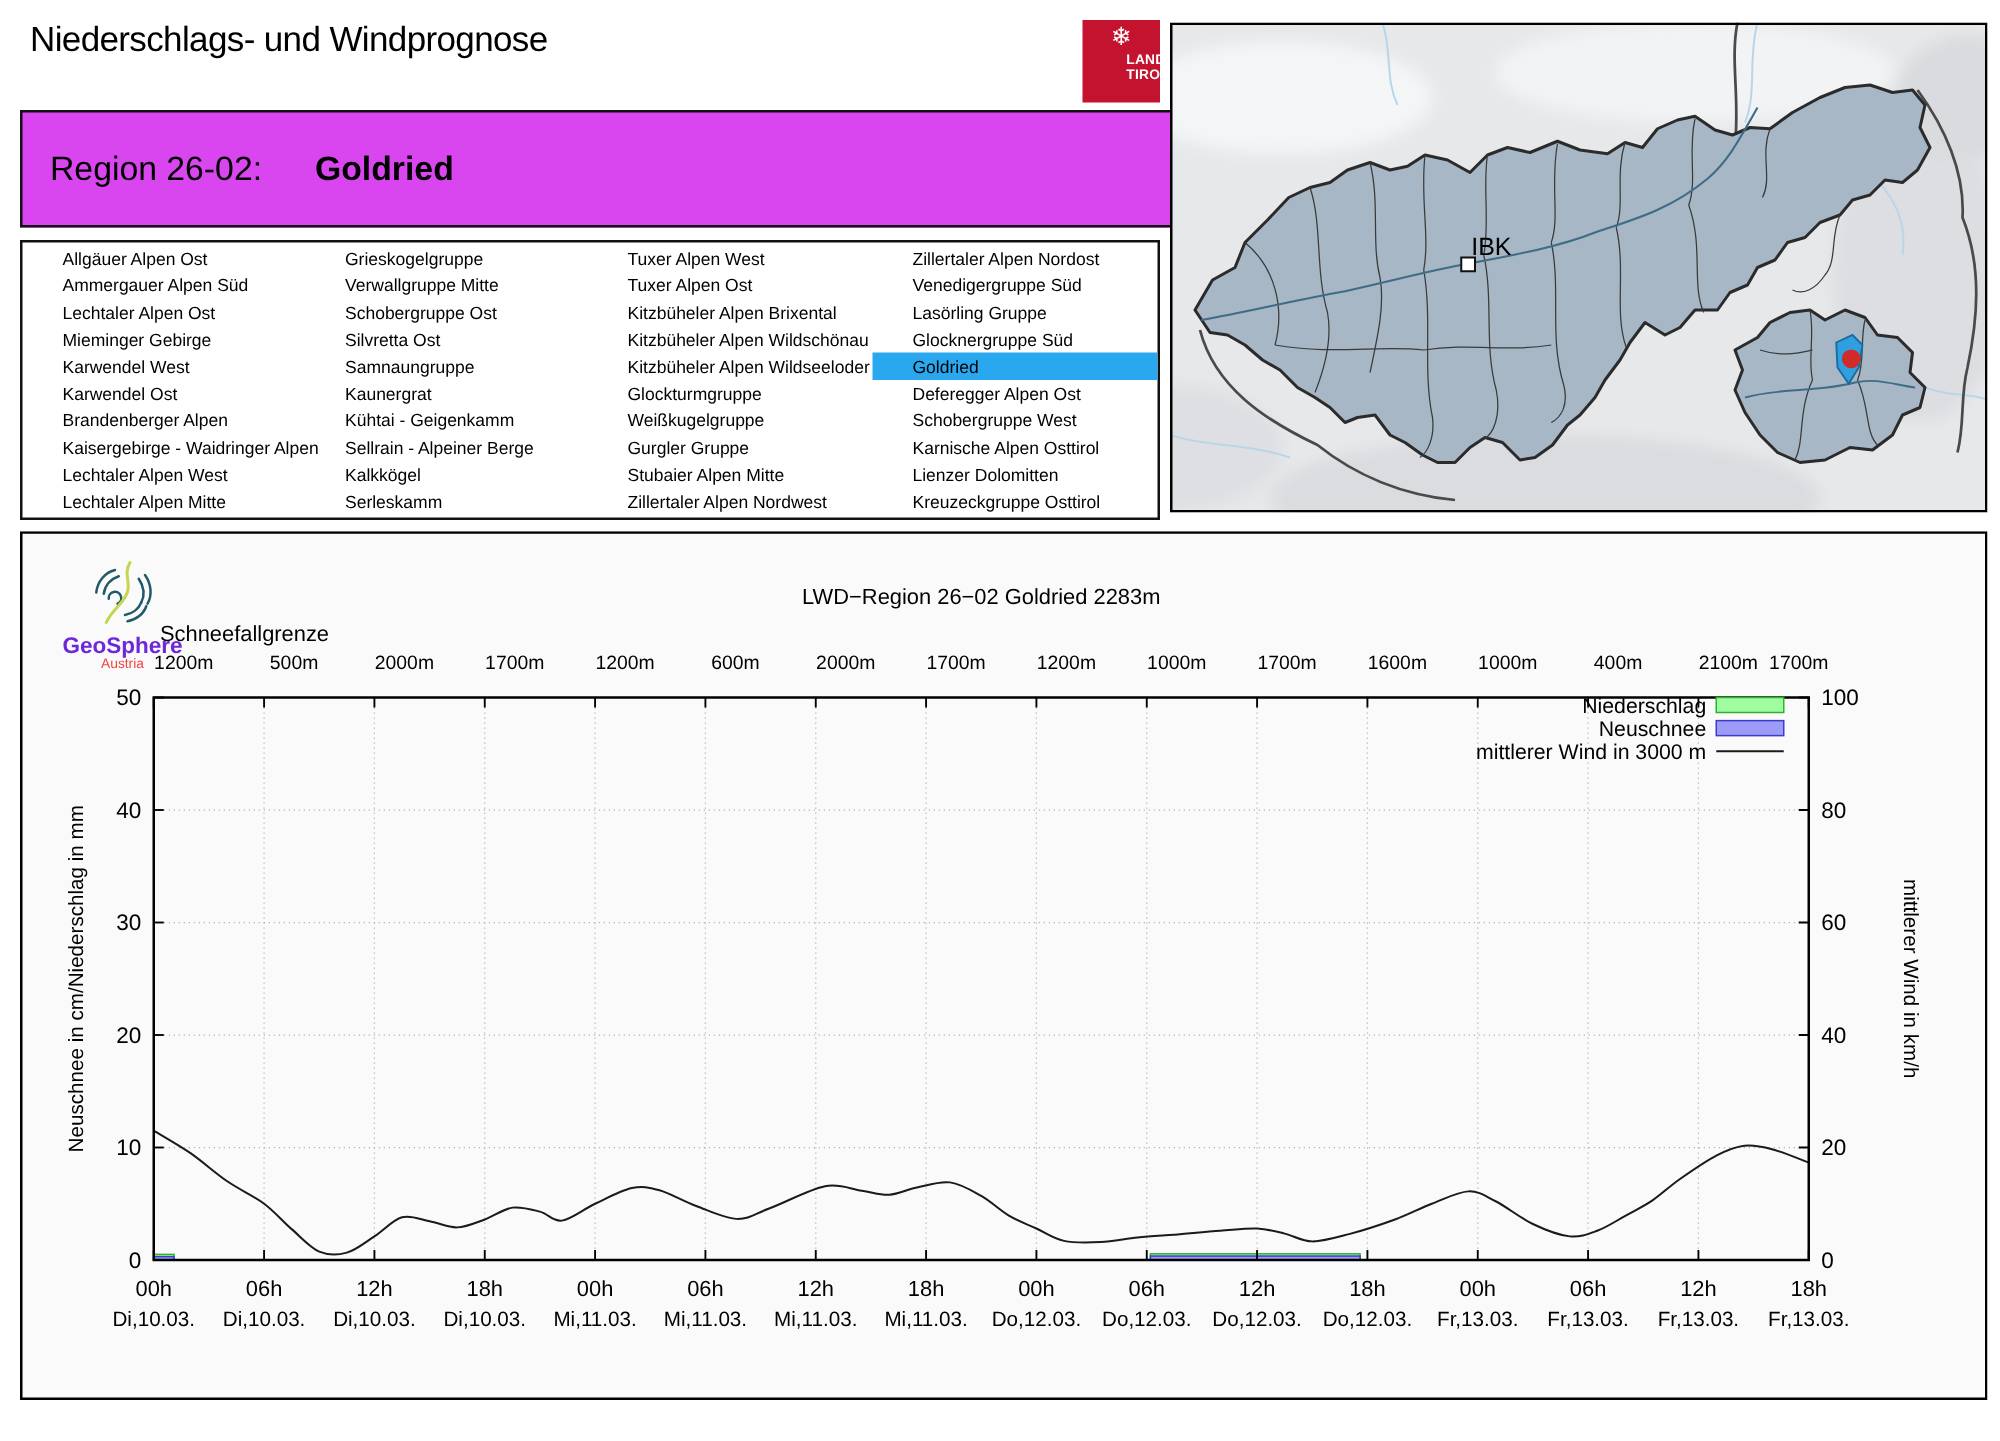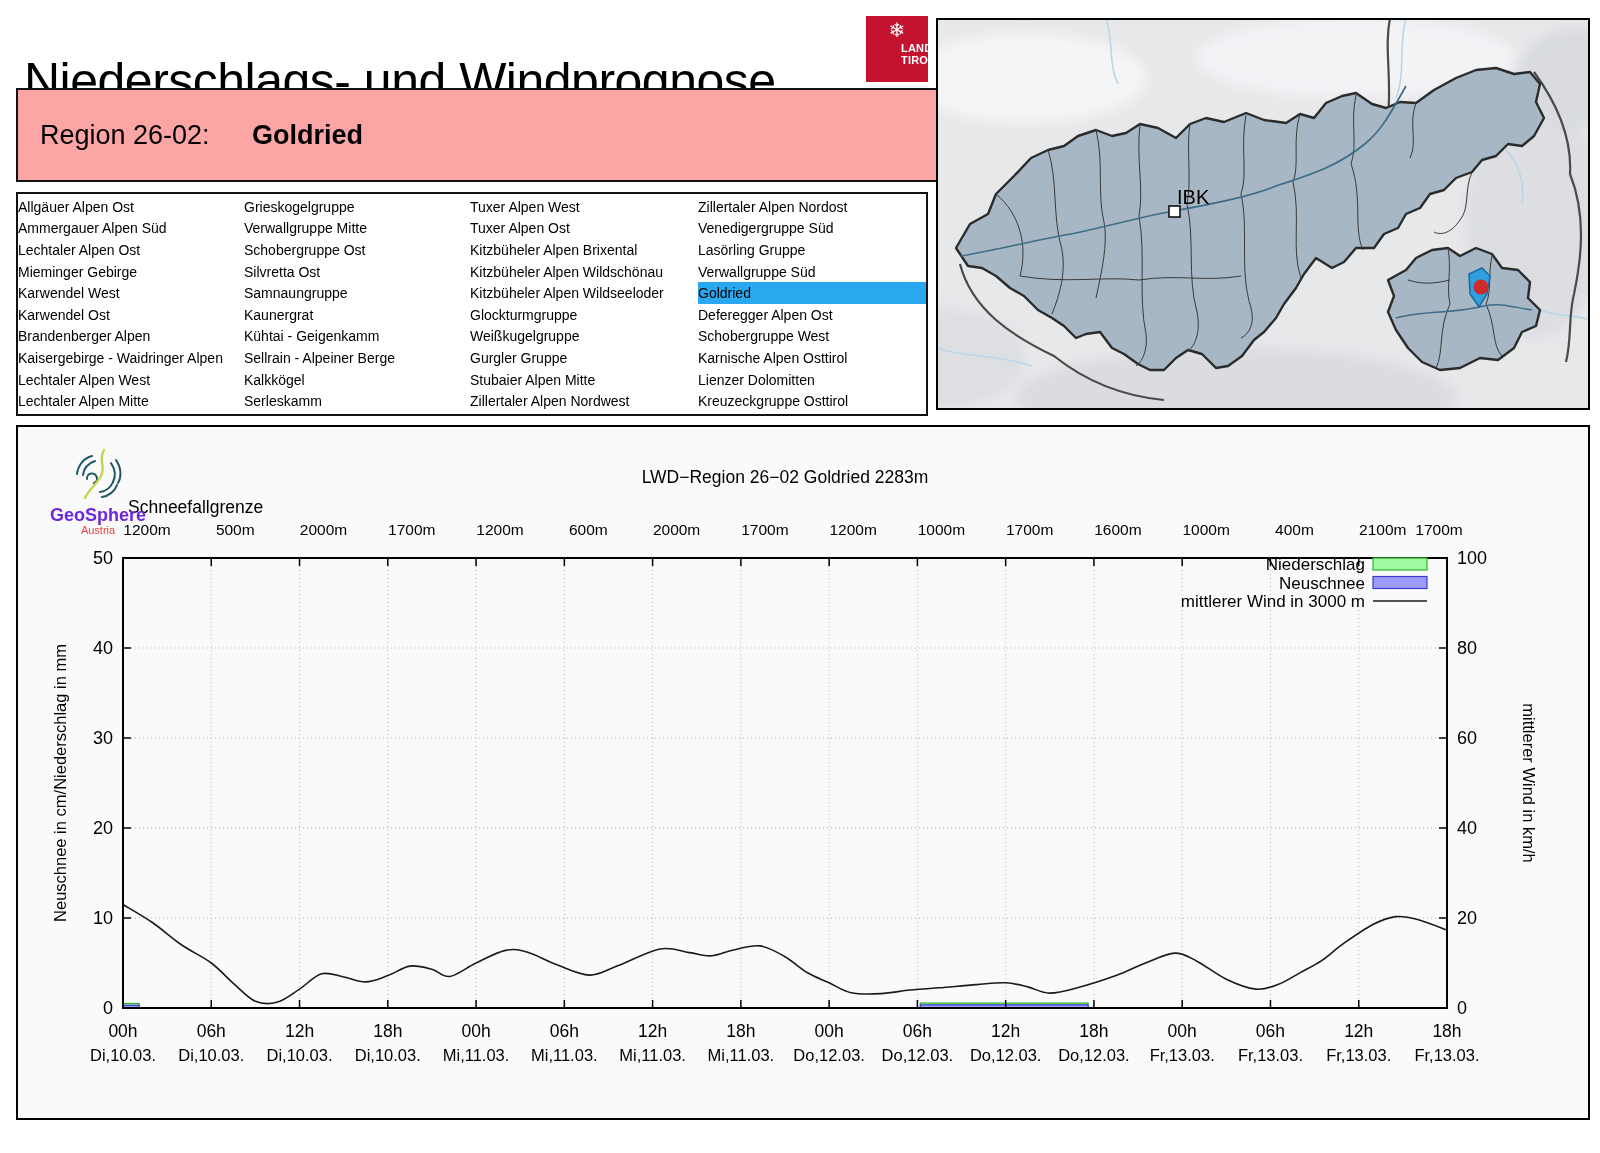--- a/index.html
+++ b/index.html
@@ -1,51 +1,51 @@
 <!DOCTYPE html>
 <html><head>
 <meta charset="utf-8">
 <style>
   html,body{margin:0;padding:0;background:#fff;}
   body{width:1600px;height:1153px;position:relative;font-family:"Liberation Sans",sans-serif;color:#000;overflow:hidden;}
   .abs{position:absolute;}
-  #page-title{left:24px;top:16px;font-size:50px;letter-spacing:-0.5px;white-space:nowrap;margin-top:36px;}
+  #page-title{left:24px;top:16px;font-size:28px;letter-spacing:-0.5px;white-space:nowrap;}
   #lt-logo{left:866px;top:16px;width:62px;height:66px;color:#fff;text-align:center;}
   #lt-logo .flake{font-size:20px;line-height:24px;margin-top:2px;}
   #lt-logo .lt-lines{font-size:11px;font-weight:bold;line-height:12px;text-align:left;padding-left:7px;letter-spacing:.2px;margin-left:28px;}
   #region-info{left:16px;top:88px;width:908px;height:90px;border:2px solid #111;
     display:flex;flex-direction:column;justify-content:space-evenly;padding-left:22px;font-size:27px;}
   #region-info .row{display:flex;align-items:center;}
   #region-info .lbl{width:212px;}
   #region-info .val{font-weight:bold;}
   #region-list{left:16px;top:192px;width:908px;height:216px;border:2px solid #111;background:#fff;
     display:grid;grid-auto-flow:column;grid-template-rows:repeat(10,1fr);grid-template-columns:226px 226px 228px auto;
     padding:2px 0;box-sizing:content-box;}
-  .region-item{font-size:14px;display:flex;align-items:center;padding-left:0;white-space:nowrap;cursor:pointer;}
+  .region-item{font-size:14px;display:flex;align-items:center;padding-left:32px;white-space:nowrap;cursor:pointer;}
   #map-wrap{left:936px;top:18px;width:654px;height:392px;}
   #chart-wrap{left:16px;top:425px;width:1574px;height:695px;}
   #gs-logo{left:50px;top:448px;width:96px;text-align:center;}
   #gs-logo .gs-name{font-size:18px;font-weight:bold;color:#6d28d9;line-height:15px;}
   #gs-logo .gs-sub{font-size:11px;color:#ef4444;line-height:14px;}
   svg text{font-family:"Liberation Sans",sans-serif;}
 </style>
 </head>
 <body>
 
 <div class="abs" id="page-title">Niederschlags- und Windprognose</div>
 
 <div class="abs" id="lt-logo" style="background: rgb(195, 19, 46);">
   <div class="flake">❄</div>
   <div class="lt-lines">
     <div>LAND</div>
     <div>TIROL</div>
   </div>
 </div>
 
-<div class="abs" id="region-info" style="background: #fca5a5;">
+<div class="abs" id="region-info" style="background: #d946ef;">
   <div class="row">
     <span class="lbl">Region 26-02:</span>
     <span class="val">Goldried</span>
   </div>
 </div>
 
 <div class="abs" id="region-list">
     <div class="region-item">Allgäuer Alpen Ost</div>
     <div class="region-item">Ammergauer Alpen Süd</div>
     <div class="region-item">Lechtaler Alpen Ost</div>
@@ -72,21 +72,21 @@
     <div class="region-item">Kitzbüheler Alpen Wildschönau</div>
     <div class="region-item">Kitzbüheler Alpen Wildseeloder</div>
     <div class="region-item">Glockturmgruppe</div>
     <div class="region-item">Weißkugelgruppe</div>
     <div class="region-item">Gurgler Gruppe</div>
     <div class="region-item">Stubaier Alpen Mitte</div>
     <div class="region-item">Zillertaler Alpen Nordwest</div>
     <div class="region-item">Zillertaler Alpen Nordost</div>
     <div class="region-item">Venedigergruppe Süd</div>
     <div class="region-item">Lasörling Gruppe</div>
-    <div class="region-item">Verwallgruppe Süd</div>
+    <div class="region-item">Glocknergruppe Süd</div>
     <div class="region-item" style="background: rgb(41, 168, 240);">Goldried</div>
     <div class="region-item">Deferegger Alpen Ost</div>
     <div class="region-item">Schobergruppe West</div>
     <div class="region-item">Karnische Alpen Osttirol</div>
     <div class="region-item">Lienzer Dolomitten</div>
     <div class="region-item">Kreuzeckgruppe Osttirol</div>
   </div>
 
 <div class="abs" id="map-wrap">
 <svg width="654" height="392" viewBox="0 0 654 392">

